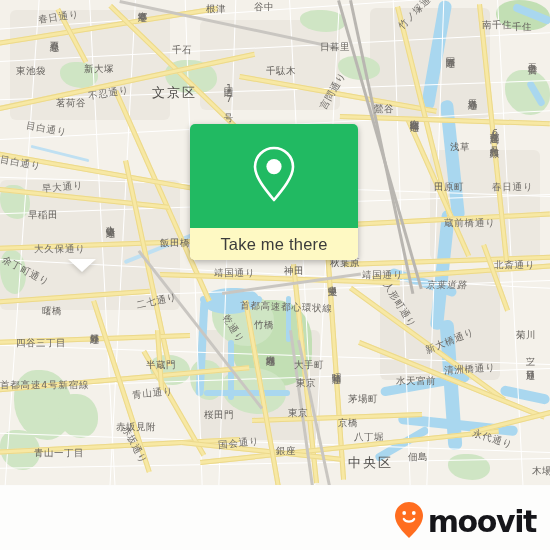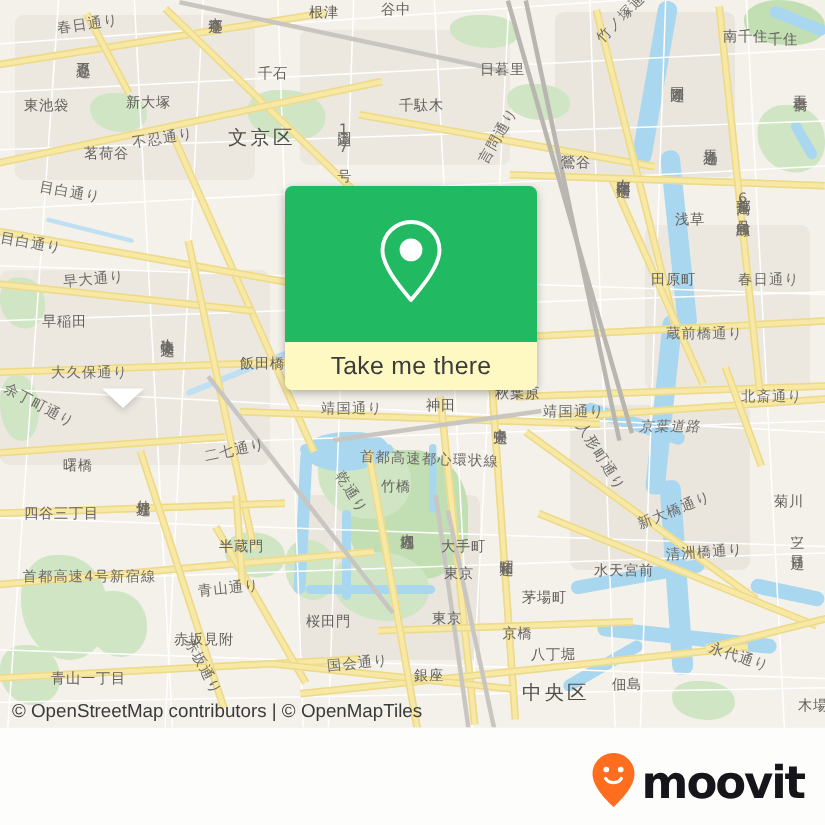--- a/index.html
+++ b/index.html
@@ -210,39 +210,39 @@
     <div class="lbl lbl-rd" style="left:34px;top:244px;">大久保通り</div>
     <div class="lbl lbl-rd vert" style="left:106px;top:218px;">牛込中央通り</div>
     <div class="lbl" style="left:160px;top:238px;">飯田橋</div>
     <div class="lbl lbl-rd" style="left:0px;top:266px;transform:rotate(28deg);">余丁町通り</div>
     <div class="lbl" style="left:42px;top:306px;">曙橋</div>
     <div class="lbl lbl-rd" style="left:136px;top:296px;transform:rotate(-12deg);">二七通り</div>
     <div class="lbl" style="left:16px;top:338px;">四谷三丁目</div>
     <div class="lbl lbl-rd vert" style="left:90px;top:326px;">外堀通り</div>
     <div class="lbl" style="left:146px;top:360px;">半蔵門</div>
     <div class="lbl lbl-rd" style="left:132px;top:388px;transform:rotate(-6deg);">青山通り</div>
-    <div class="lbl lbl-rd" style="left:15px;top:380px;">首都高速4号新宿線</div>
+    <div class="lbl lbl-rd" style="left:0px;top:380px;">首都高速4号新宿線</div>
     <div class="lbl" style="left:116px;top:422px;">赤坂見附</div>
     <div class="lbl" style="left:34px;top:448px;">青山一丁目</div>
     <div class="lbl lbl-rd" style="left:114px;top:440px;transform:rotate(62deg);">赤坂通り</div>
     <div class="lbl lbl-rd" style="left:214px;top:268px;">靖国通り</div>
     <div class="lbl" style="left:284px;top:266px;">神田</div>
     <div class="lbl" style="left:330px;top:258px;">秋葉原</div>
     <div class="lbl lbl-rd" style="left:362px;top:270px;">靖国通り</div>
     <div class="lbl lbl-rd" style="left:240px;top:302px;transform:rotate(2deg);">首都高速都心環状線</div>
     <div class="lbl" style="left:254px;top:320px;">竹橋</div>
     <div class="lbl lbl-rd" style="left:218px;top:324px;transform:rotate(58deg);">乾通り</div>
     <div class="lbl lbl-rd vert" style="left:328px;top:278px;">中央通り</div>
     <div class="lbl lbl-rd vert" style="left:266px;top:348px;">内堀通り</div>
     <div class="lbl" style="left:294px;top:360px;">大手町</div>
     <div class="lbl" style="left:296px;top:378px;">東京</div>
     <div class="lbl" style="left:288px;top:408px;">東京</div>
     <div class="lbl" style="left:204px;top:410px;">桜田門</div>
     <div class="lbl lbl-rd" style="left:218px;top:438px;transform:rotate(-6deg);">国会通り</div>
-    <div class="lbl" style="left:335px;top:418px;">京橋</div>
+    <div class="lbl" style="left:318px;top:418px;padding-left:20px;">京橋</div>
     <div class="lbl" style="left:276px;top:446px;">銀座</div>
     <div class="lbl lbl-rd vert" style="left:332px;top:366px;">昭和通り</div>
     <div class="lbl" style="left:354px;top:432px;">八丁堀</div>
     <div class="lbl" style="left:348px;top:394px;">茅場町</div>
     <div class="lbl" style="left:396px;top:376px;">水天宮前</div>
     <div class="lbl lbl-rd" style="left:374px;top:300px;transform:rotate(58deg);">人形町通り</div>
     <div class="lbl lbl-rd" style="left:424px;top:336px;transform:rotate(-22deg);">新大橋通り</div>
     <div class="lbl lbl-rd" style="left:444px;top:364px;transform:rotate(-4deg);">清洲橋通り</div>
     <div class="lbl lbl-rd" style="left:426px;top:280px;font-style:italic;">京葉道路</div>
     <div class="lbl lbl-rd" style="left:494px;top:260px;">北斎通り</div>
@@ -255,21 +255,20 @@
     <div class="lbl lbl-rd vert" style="left:138px;top:4px;">本郷通り</div>
     <div class="lbl lbl-rd vert" style="left:50px;top:34px;">不忍通り</div>
     <div class="lbl" style="left:206px;top:4px;">根津</div>
     <div class="lbl" style="left:254px;top:2px;">谷中</div>
     <div class="lbl lbl-rd" style="left:392px;top:4px;transform:rotate(-46deg);">竹ノ塚通り</div>
     <div class="lbl" style="left:512px;top:22px;">千住</div>
     <div class="lbl lbl-rd vert" style="left:468px;top:92px;">馬道通り</div>
     <div class="lbl lbl-rd vert" style="left:528px;top:56px;">吾妻橋</div>
     <div class="lbl lbl-rd vert" style="left:490px;top:124px;">首都高速6号向島線</div>
 
-    <div id="attribution">© OpenStreetMap contributors | © OpenMapTiles</div>
   </div>
 
   <div id="callout">
     <div class="green">
       <span>
         <svg width="46" height="58" viewBox="0 0 46 58" aria-hidden="true">
           <path d="M23 3 C12.5 3 4 11.4 4 21.8 C4 32 14.2 44.5 23 55 C31.8 44.5 42 32 42 21.8 C42 11.4 33.5 3 23 3 Z" fill="none" stroke="#ffffff" stroke-width="2.6" stroke-linejoin="round"></path>
           <circle cx="23" cy="21.6" r="7.6" fill="#ffffff"></circle>
         </svg>
       </span>

